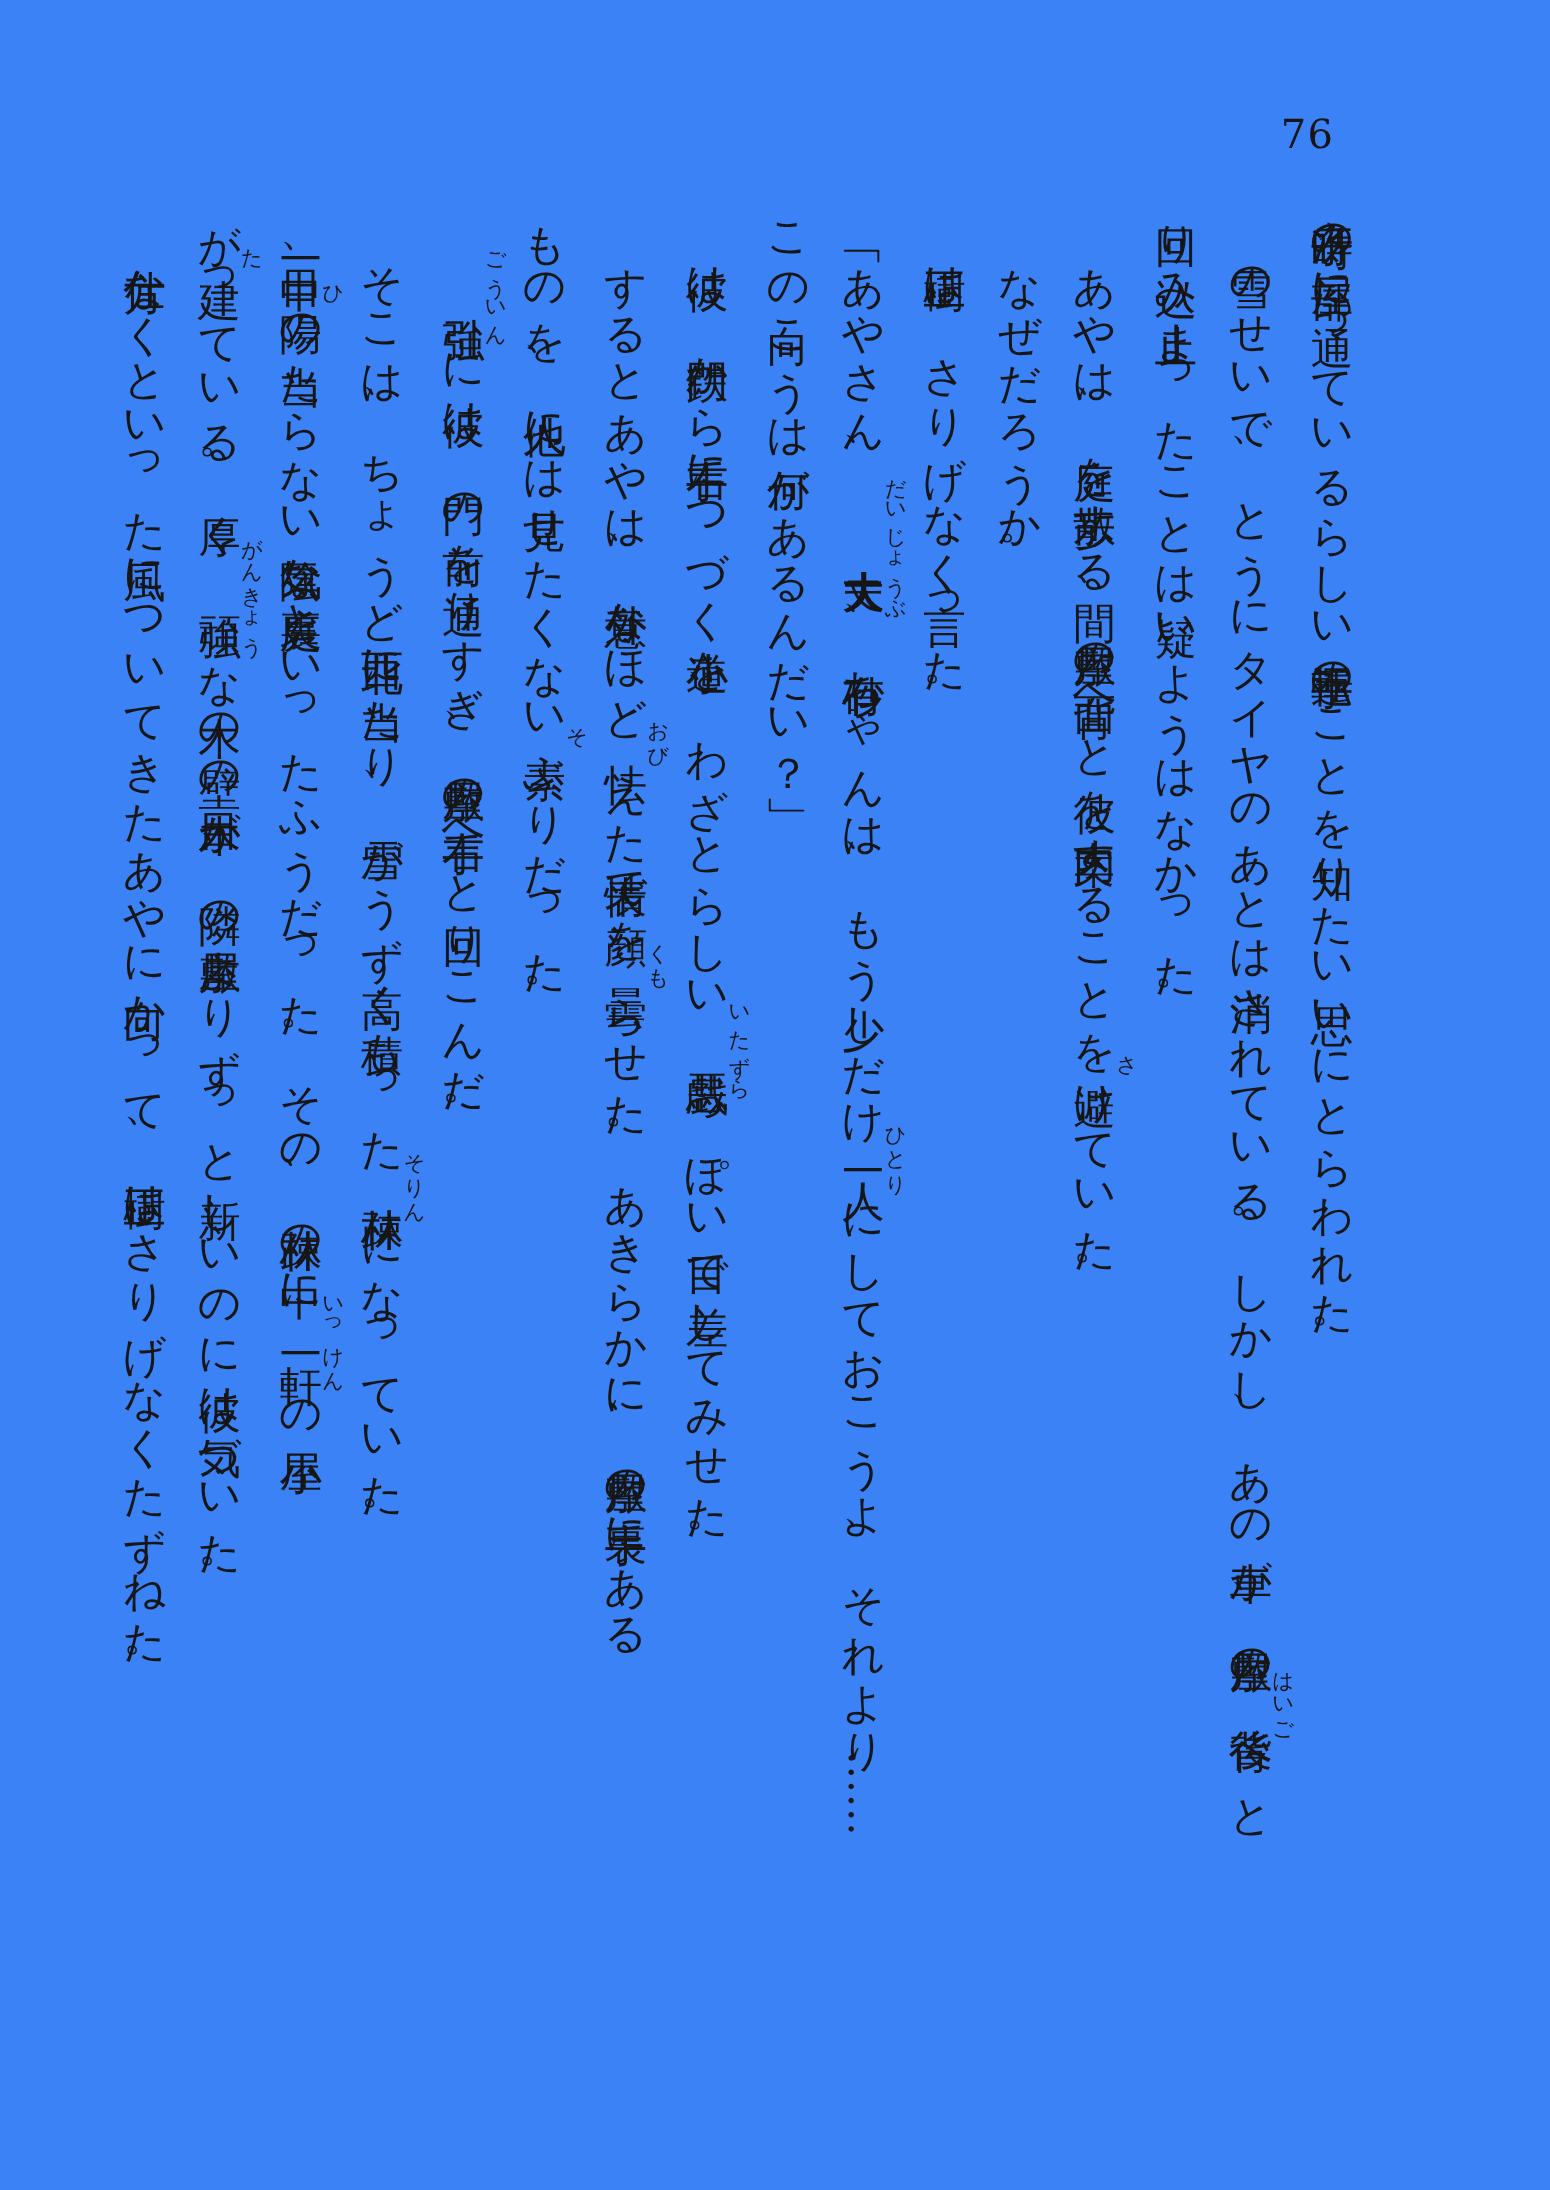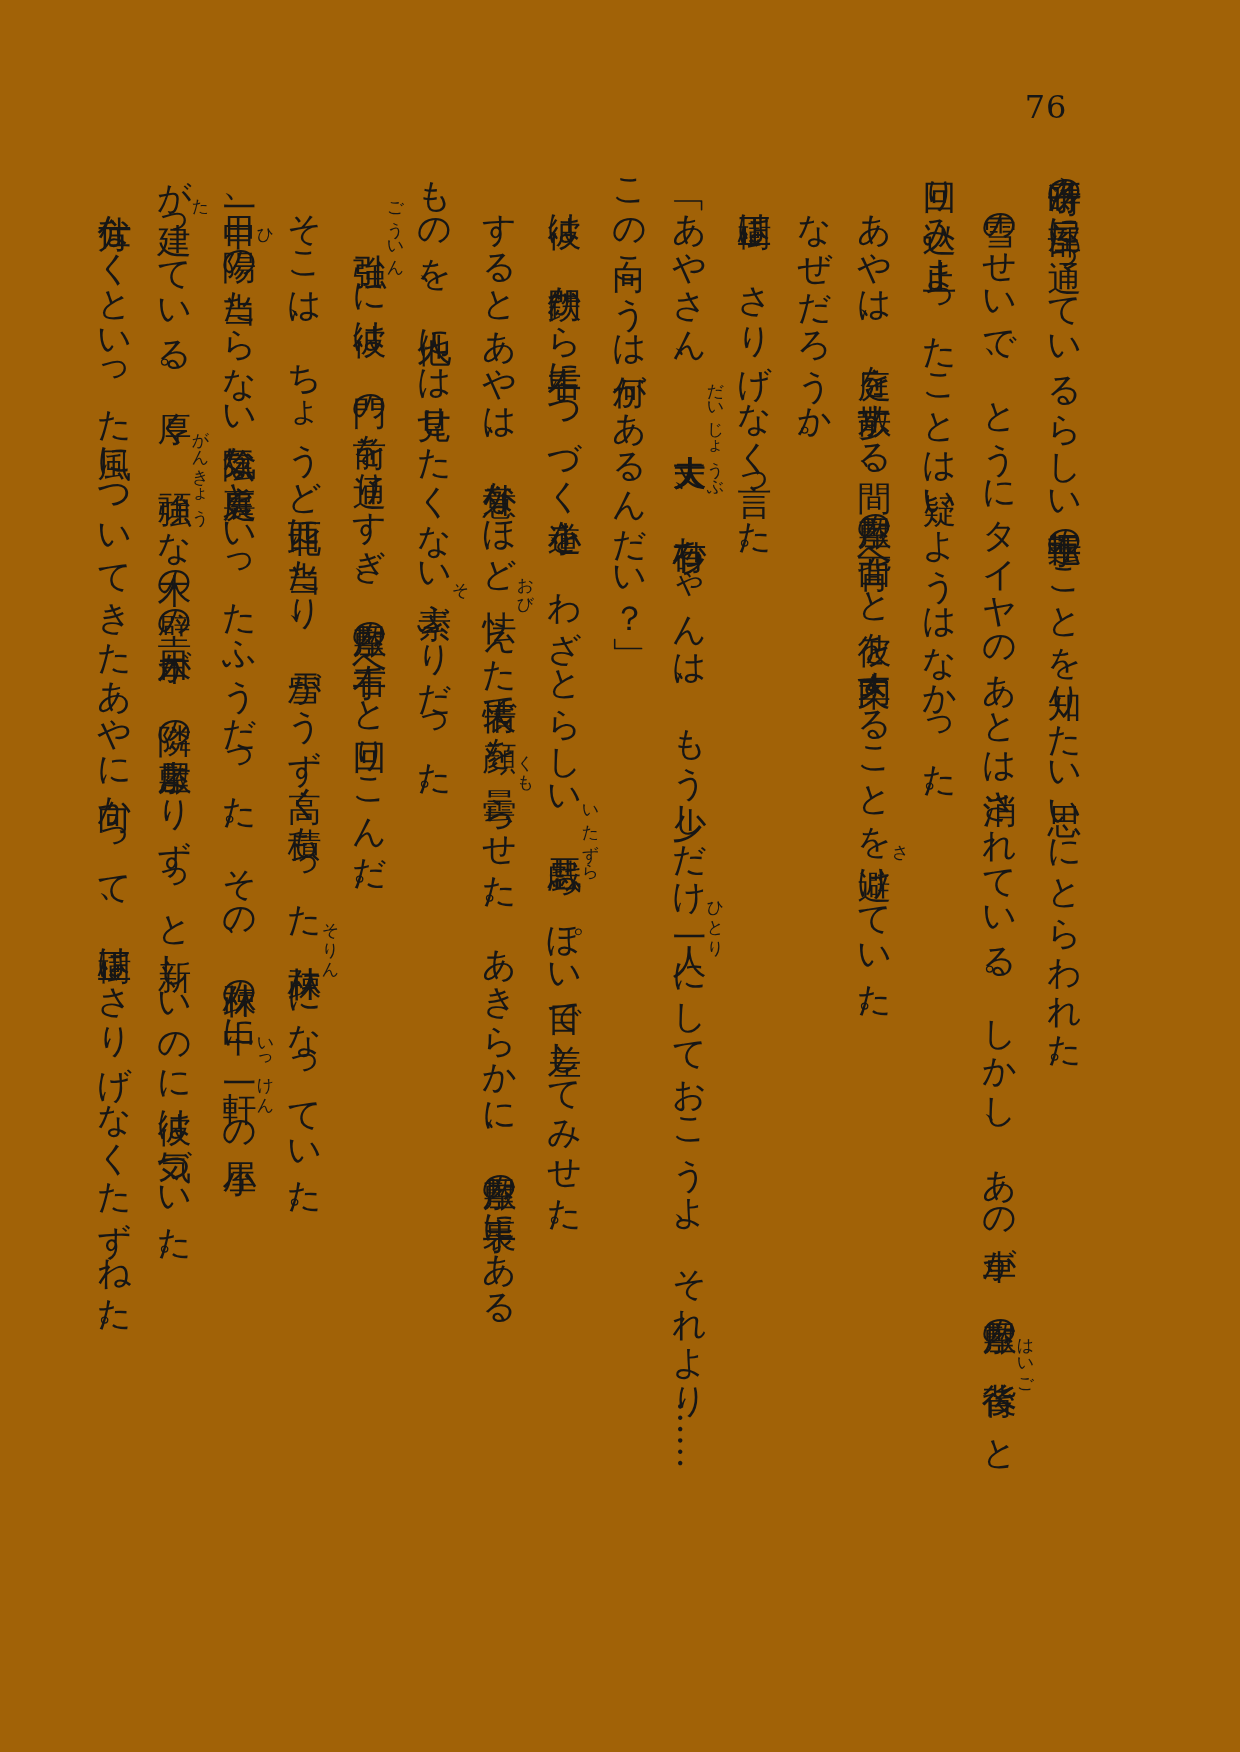--- a/index.html
+++ b/index.html
@@ -5,21 +5,21 @@
   * { margin: 0; padding: 0; box-sizing: border-box; }
   html, body { width: 1240px; height: 1752px; }
   body {
     background: #ffffff;
     font-family: "DejaVu Serif", "Liberation Serif", serif;
   }
   .page {
     position: relative;
     width: 1240px;
     height: 1752px;
-    background: #a16207;
+    background: #3b82f6;
     overflow: hidden;
   }
   .page-number {
     position: absolute;
     top: 88px;
     left: 1011px;
     width: 70px;
     text-align: center;
     font-size: 32px;
     letter-spacing: 1px;

